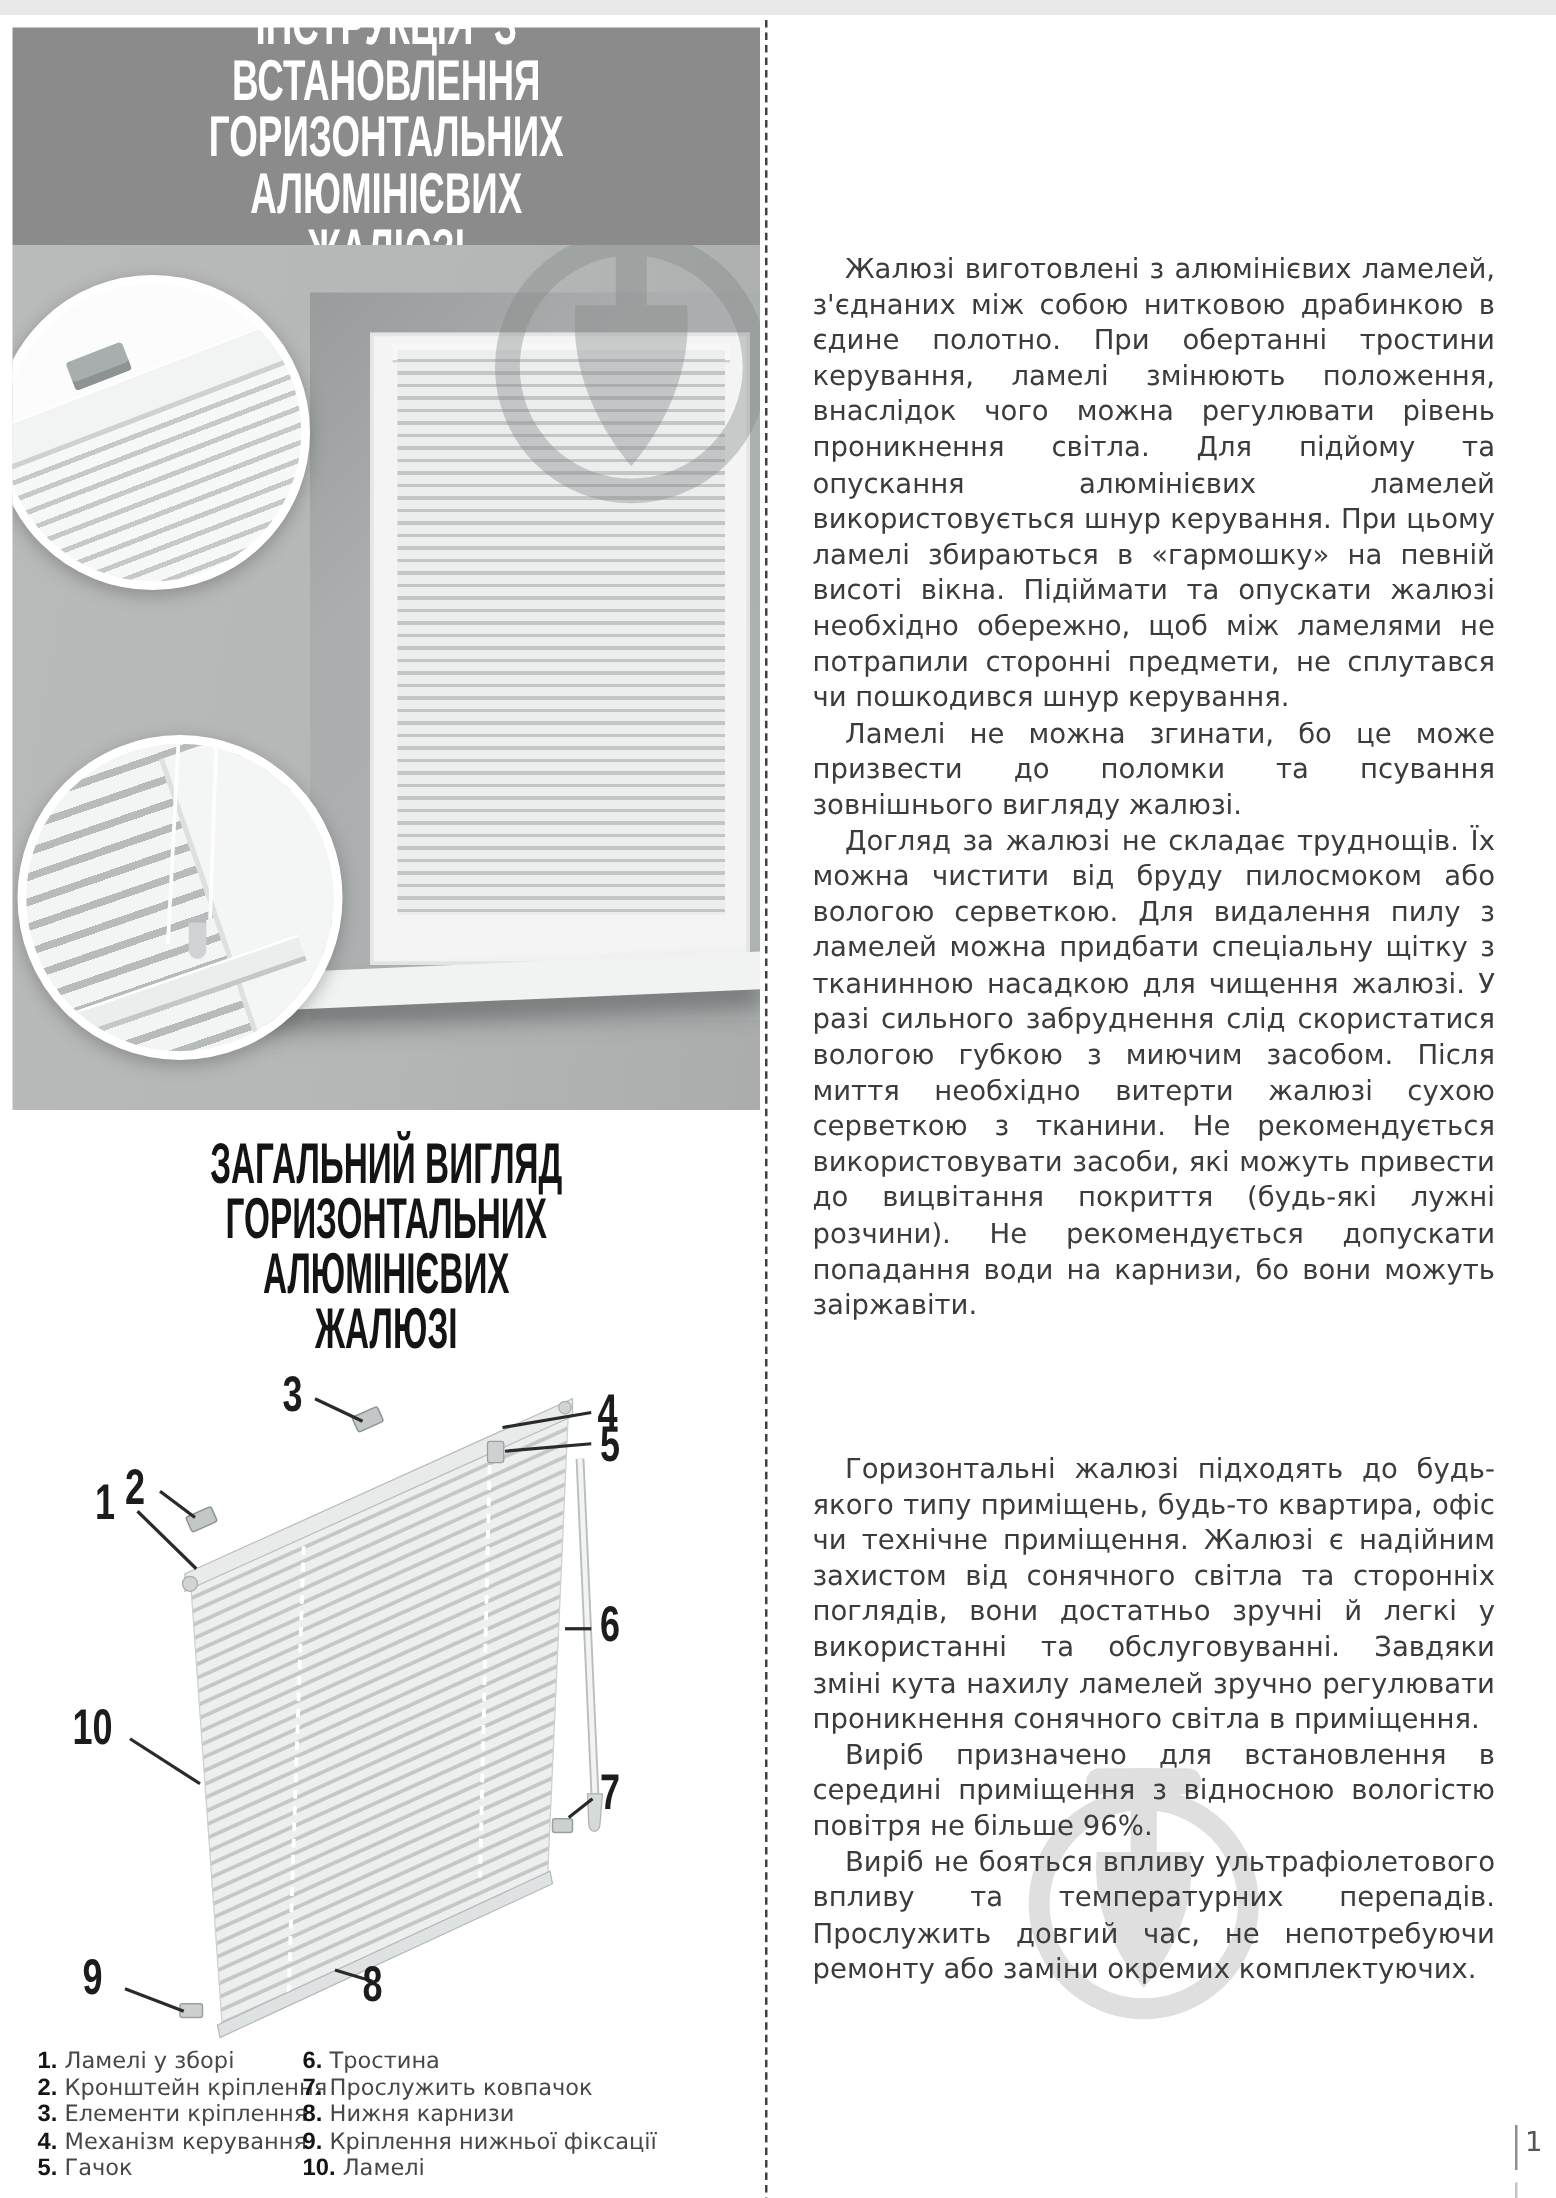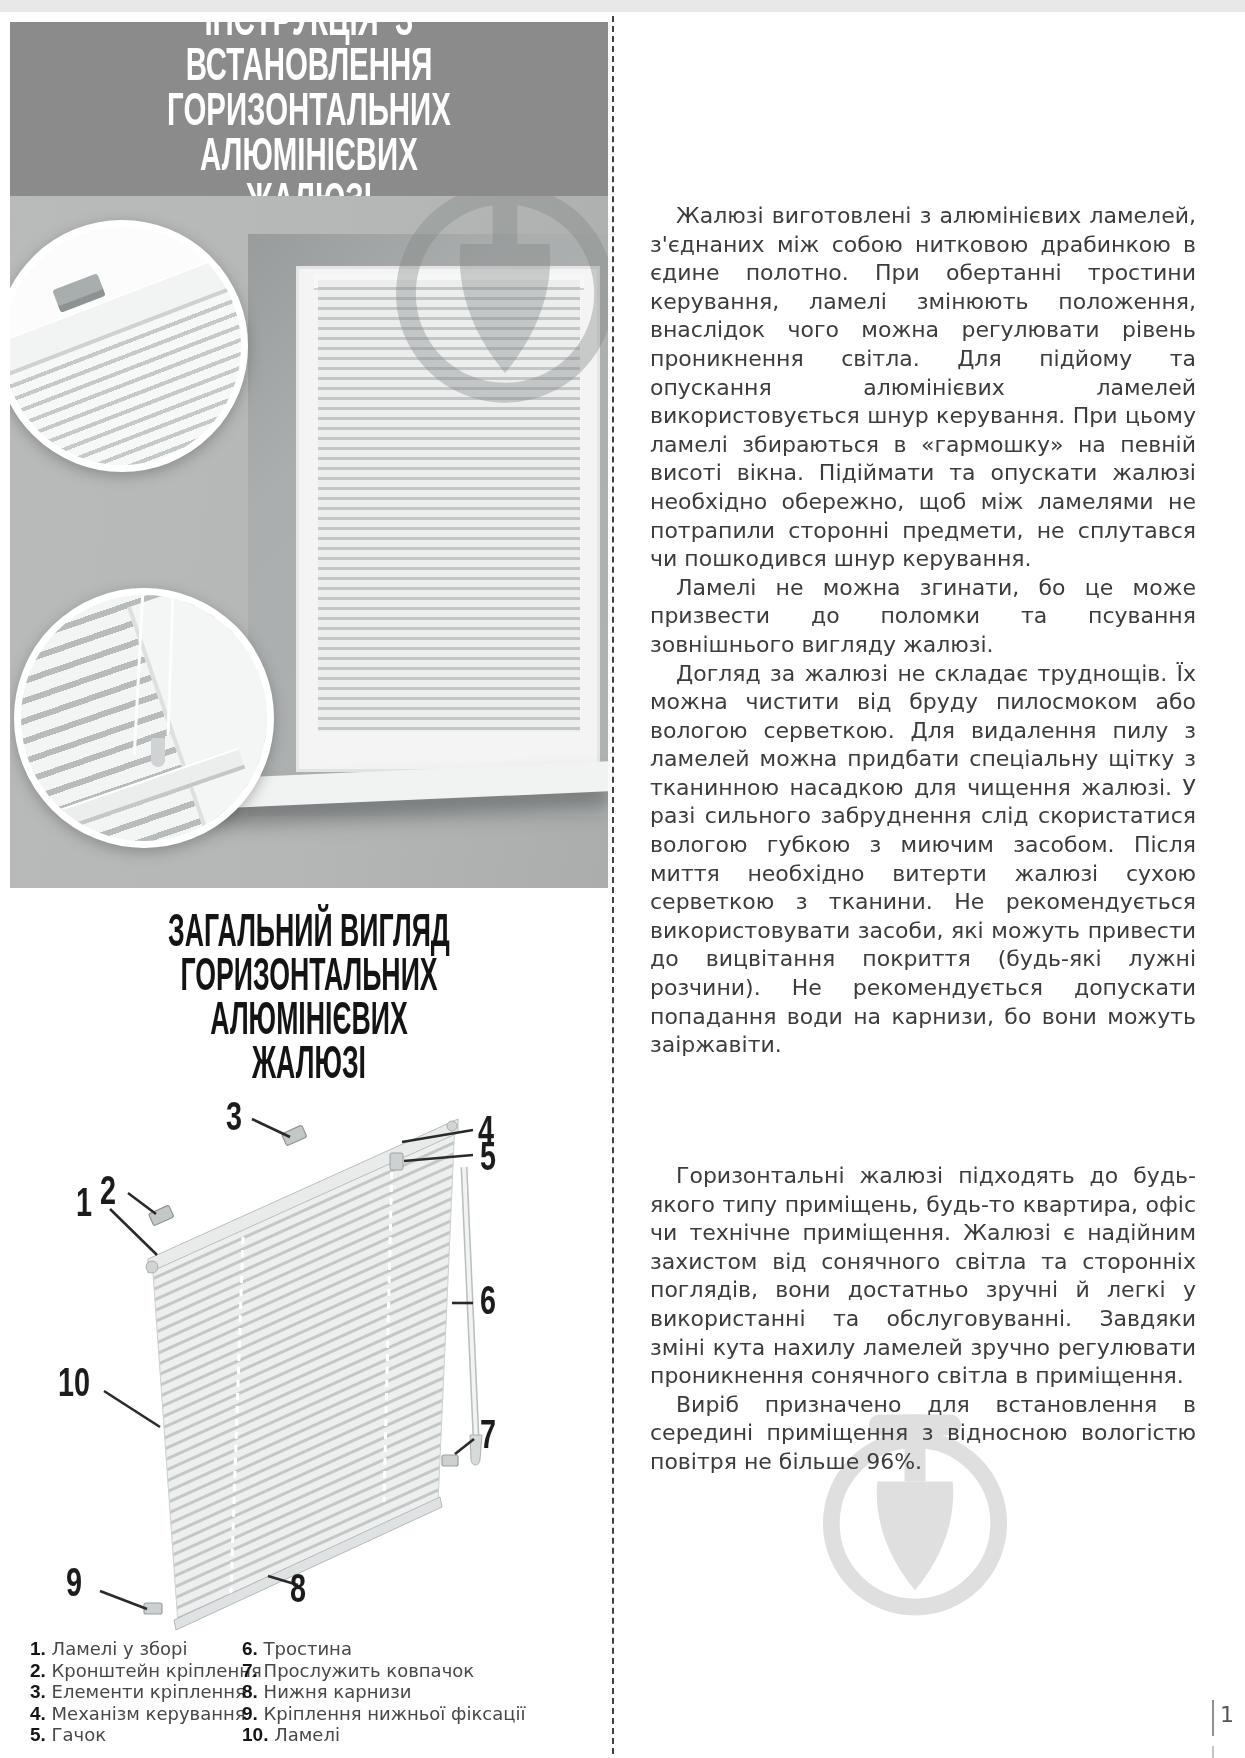--- a/index.html
+++ b/index.html
@@ -219,19 +219,20 @@
     <circle cx="50" cy="58" r="40" stroke="#dedfde" stroke-width="8" fill="none"></circle>
     <rect x="28" y="6" width="44" height="10" rx="5" fill="#dedfde"></rect>
     <rect x="45" y="6" width="10" height="32" fill="#dedfde"></rect>
     <path d="M32,38 h36 c2,22 -8,40 -18,52 c-10,-12 -20,-30 -18,-52 z" fill="#dedfde"></path>
   </svg>
 
 
   <div class="rcol bodytext purpose-body" style="position: absolute;">
     <p>Горизонтальні жалюзі підходять до будь-якого типу приміщень, будь-то квартира, офіс чи технічне приміщення. Жалюзі є надійним захистом від сонячного світла та сторонніх поглядів, вони достатньо зручні й легкі у використанні та обслуговуванні. Завдяки зміні кута нахилу ламелей зручно регулювати проникнення сонячного світла в приміщення.</p>
     <p>Виріб призначено для встановлення в середині приміщення з відносною вологістю повітря не більше 96%.</p>
+    <p>Виріб не бояться впливу ультрафіолетового впливу та температурних перепадів. Прослужить довгий час, не непотребуючи ремонту або заміни окремих комплектуючих.</p>
   </div>
 
   <div class="pgline1"></div>
   <div class="pgline2"></div>
   <div class="pgnum">1</div>
 
 </div>
 
 </body></html>

